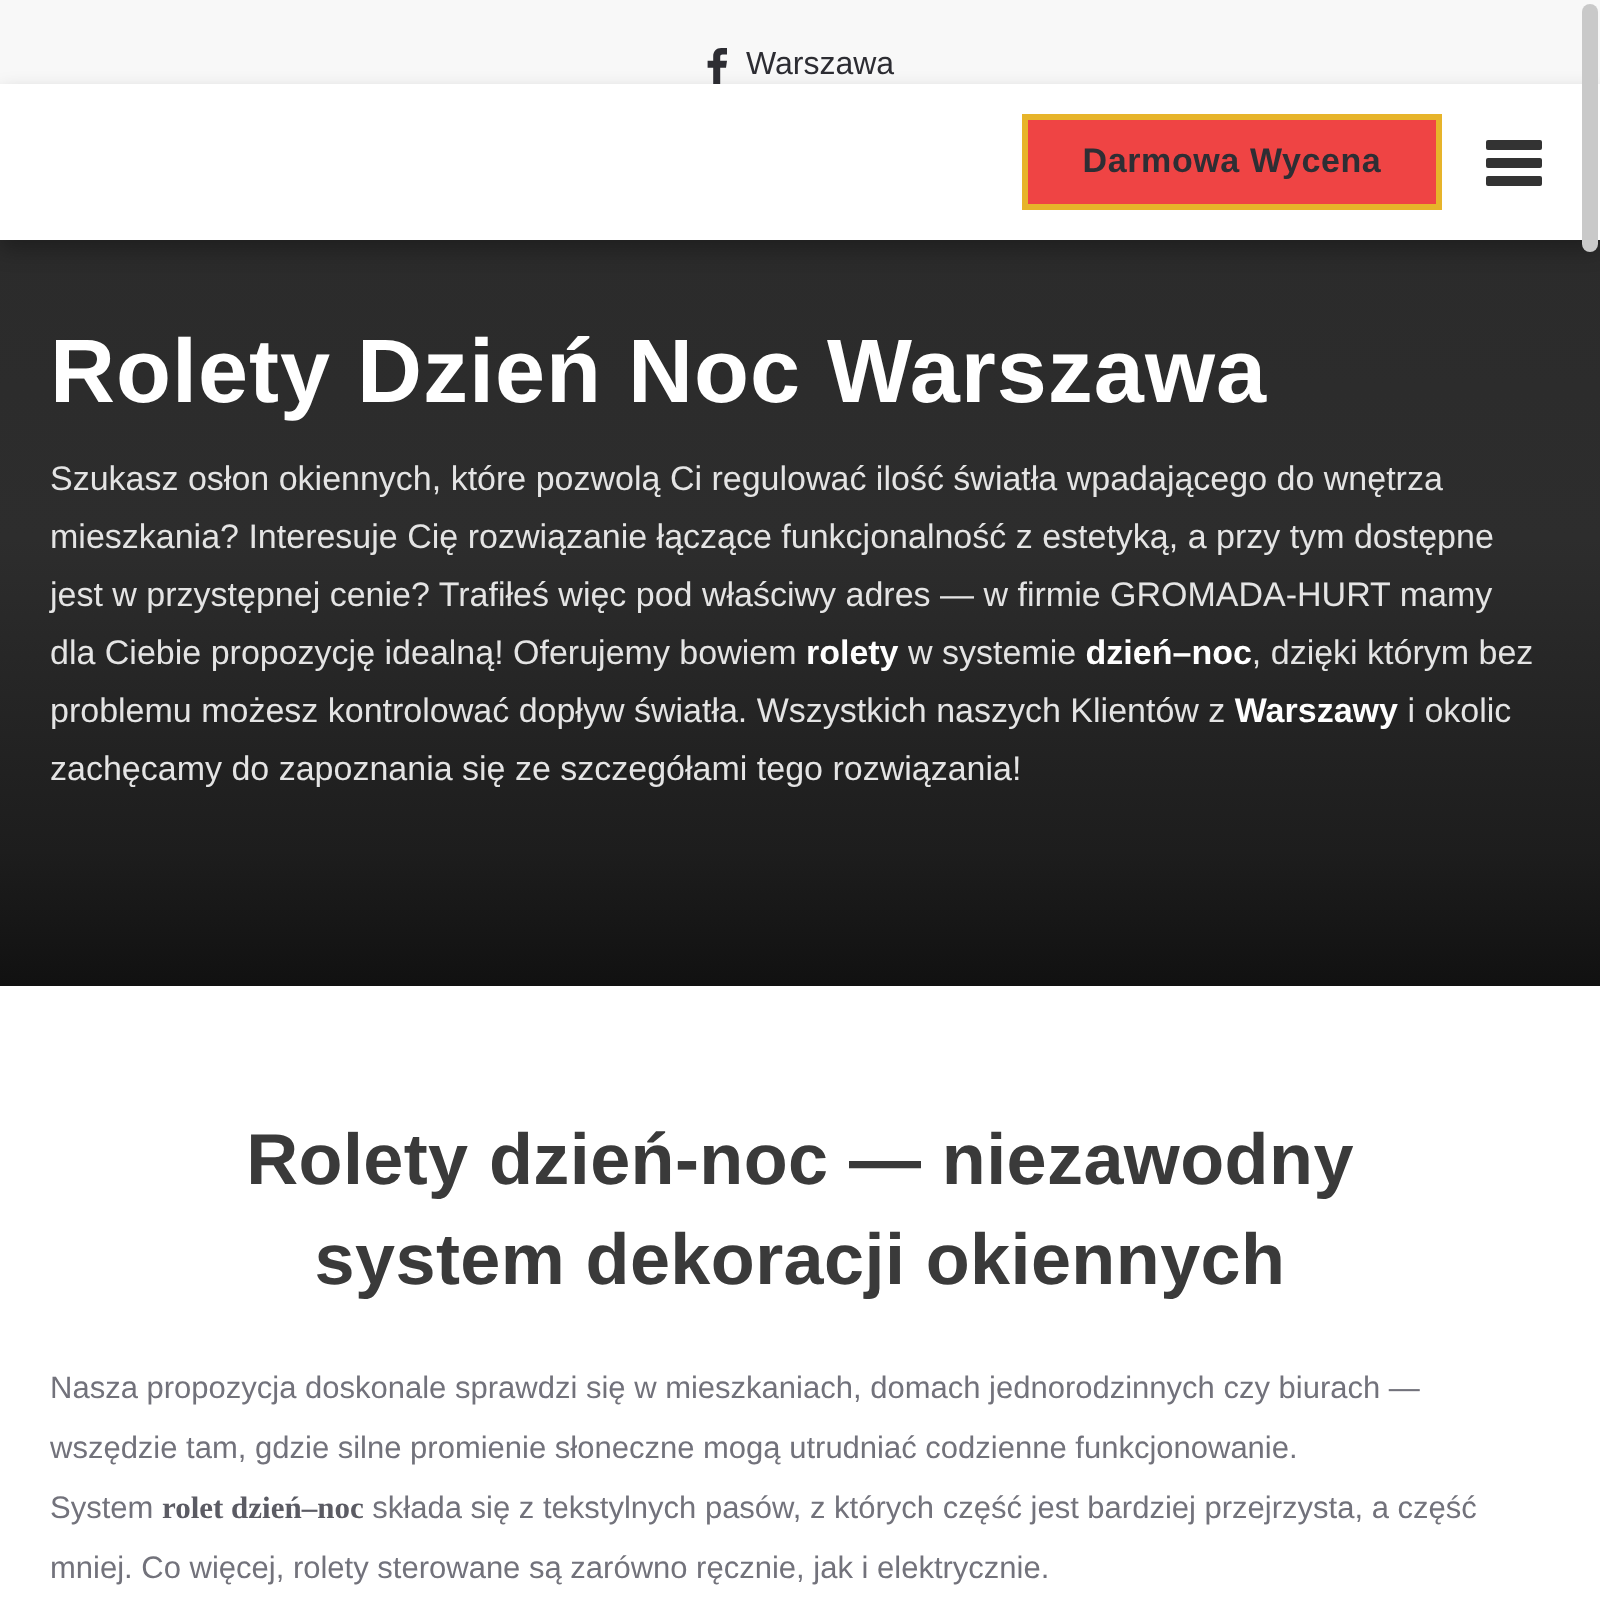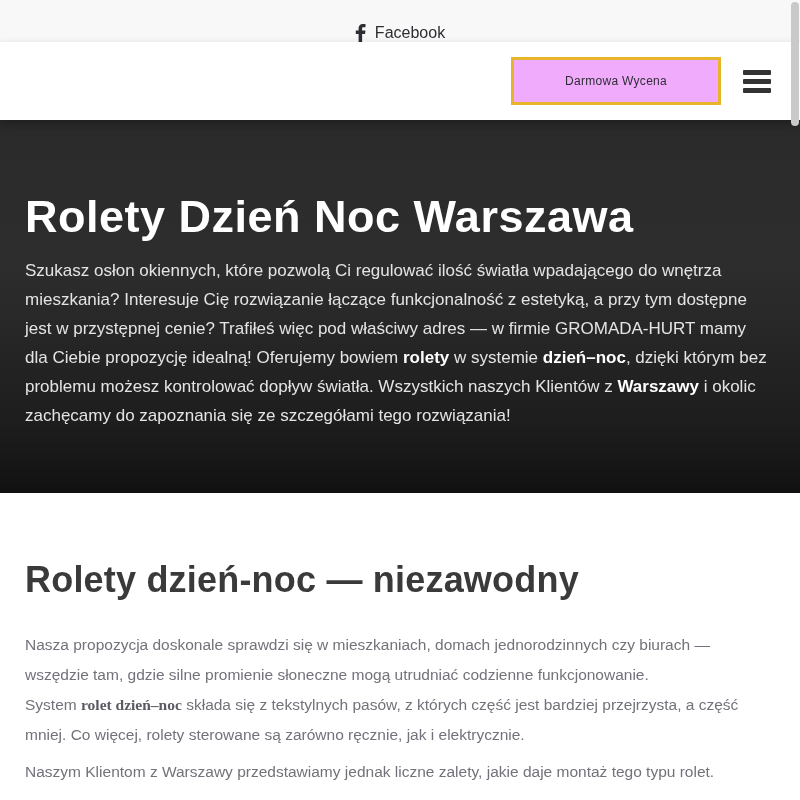--- a/index.html
+++ b/index.html
@@ -23,51 +23,51 @@
   .topbar-item svg { display:block; }
 
   
   .header {
     height:78px; background:#fff; position:relative; z-index:3;
     display:flex; align-items:center; justify-content:flex-end;
     gap:20px; padding-right:27px;
     box-shadow:0 5px 10px rgba(0,0,0,0.28);
   }
   .cta-btn {
-    width:210px; height:48px; background:#f0abfc;
+    width:210px; height:48px; background:#ef4444;
     border:3px solid #e7b42a; cursor:pointer;
     font-family:"Liberation Sans", sans-serif;
-    font-size:12px; font-weight:400; color:#2e2e34; letter-spacing:.3px;
+    font-size:17px; font-weight:700; color:#2e2e34; letter-spacing:.3px;
   }
   .menu-btn { background:none; border:none; cursor:pointer; padding:2px; }
   .menu-btn span {
     display:block; width:28px; height:5px; background:#333;
     border-radius:1px; margin:4px 0;
   }
 
   
   .hero {
-    height:373px; padding:70px 25px 0;
+    height:373px; padding:39px 25px 0;
     background:linear-gradient(to bottom,#2b2b2b 0%,#2d2d2d 40%,#1d1d1d 82%,#111 100%);
   }
   .hero h1 {
     font-size:45px; line-height:53px; font-weight:700; color:#ffffff;
     letter-spacing:.5px;
   }
   .hero p {
     margin-top:13px; max-width:748px;
     font-size:17px; line-height:29px; color:#e4e4e4; font-weight:400;
   }
   .hero p b { color:#ffffff; font-weight:700; }
 
   
   .content { padding:0 25px; background:#fff; }
   .content h2 {
     padding-top:62px; font-size:36px; line-height:50px;
-    font-weight:700; color:#3a3a3a; letter-spacing:.2px;
+    font-weight:700; color:#3a3a3a; letter-spacing:.2px;text-align:center;
   }
   .content p {
     font-size:15.5px; line-height:30px; color:#72727b; max-width:757px;
   }
   .content p.first { margin-top:25px; }
   .content p.second { margin-top:7px; }
   .content p b { color:#5b5b63; font-weight:700;font-family:Liberation Serif, serif; }
 
   
   .scrollbar-thumb {
@@ -91,39 +91,39 @@
     <a class="topbar-item">
       <svg width="18" height="18" viewBox="0 0 24 24">
         <path fill="#2d2d33" d="M6.62 10.79c1.44 2.83 3.76 5.14 6.59 6.59l2.2-2.21c.27-.27.67-.36 1.02-.24 1.12.37 2.33.57 3.57.57.55 0 1 .45 1 1V20c0 .55-.45 1-1 1-9.39 0-17-7.61-17-17 0-.55.45-1 1-1h3.5c.55 0 1 .45 1 1 0 1.25.2 2.45.57 3.57.11.35.03.74-.25 1.02l-2.2 2.2z"></path>
       </svg>
       <span>+29 500 333 625</span>
     </a>
     <a class="topbar-item">
       <svg width="11" height="18" viewBox="0 0 11 18">
         <path fill="#2d2d33" d="M10.5 0H7.6C5.2 0 3.6 1.7 3.6 4.1V6.4H0.8V9.9H3.6V18H7.1V9.9H10L10.5 6.4H7.1V4.5c0-.8.4-1.2 1.2-1.2h2.2V0z"></path>
       </svg>
-      <span>Facebook</span>
+      <span>Warszawa</span>
     </a>
   </div>
 
   <div class="header">
     <button class="cta-btn">Darmowa Wycena</button>
     <button class="menu-btn" aria-label="menu">
       <span></span>
       <span></span>
       <span></span>
     </button>
   </div>
 
   <div class="hero">
     <h1>Rolety Dzień Noc Warszawa</h1>
     <p><span>Szukasz osłon okiennych, które pozwolą Ci regulować ilość światła wpadającego do wnętrza mieszkania? Interesuje Cię rozwiązanie łączące funkcjonalność z estetyką, a przy tym dostępne jest w przystępnej cenie? Trafiłeś więc pod właściwy adres — w firmie GROMADA-HURT mamy dla Ciebie propozycję idealną! Oferujemy bowiem </span><b>rolety</b><span> w systemie </span><b>dzień–noc</b><span>, dzięki którym bez problemu możesz kontrolować dopływ światła. Wszystkich naszych Klientów z </span><b>Warszawy</b><span> i okolic zachęcamy do zapoznania się ze szczegółami tego rozwiązania!</span></p>
   </div>
 
   <div class="content">
-    <h2><span>Rolety dzień-noc — niezawodny</span><br></h2>
+    <h2><span>Rolety dzień-noc — niezawodny</span><br><span>system dekoracji okiennych</span></h2>
     <p class="first"><span>Nasza propozycja doskonale sprawdzi się w mieszkaniach, domach jednorodzinnych czy biurach — wszędzie tam, gdzie silne promienie słoneczne mogą utrudniać codzienne funkcjonowanie.</span><br><span>System </span><b>rolet dzień–noc</b><span> składa się z tekstylnych pasów, z których część jest bardziej przejrzysta, a część mniej. Co więcej, rolety sterowane są zarówno ręcznie, jak i elektrycznie.</span></p>
     <p class="second"><span>Naszym Klientom z Warszawy przedstawiamy jednak liczne zalety, jakie daje montaż tego typu rolet.</span></p>
   </div>
 
   <div class="scrollbar-thumb"></div>
 
 </div>
 
 </body></html>

